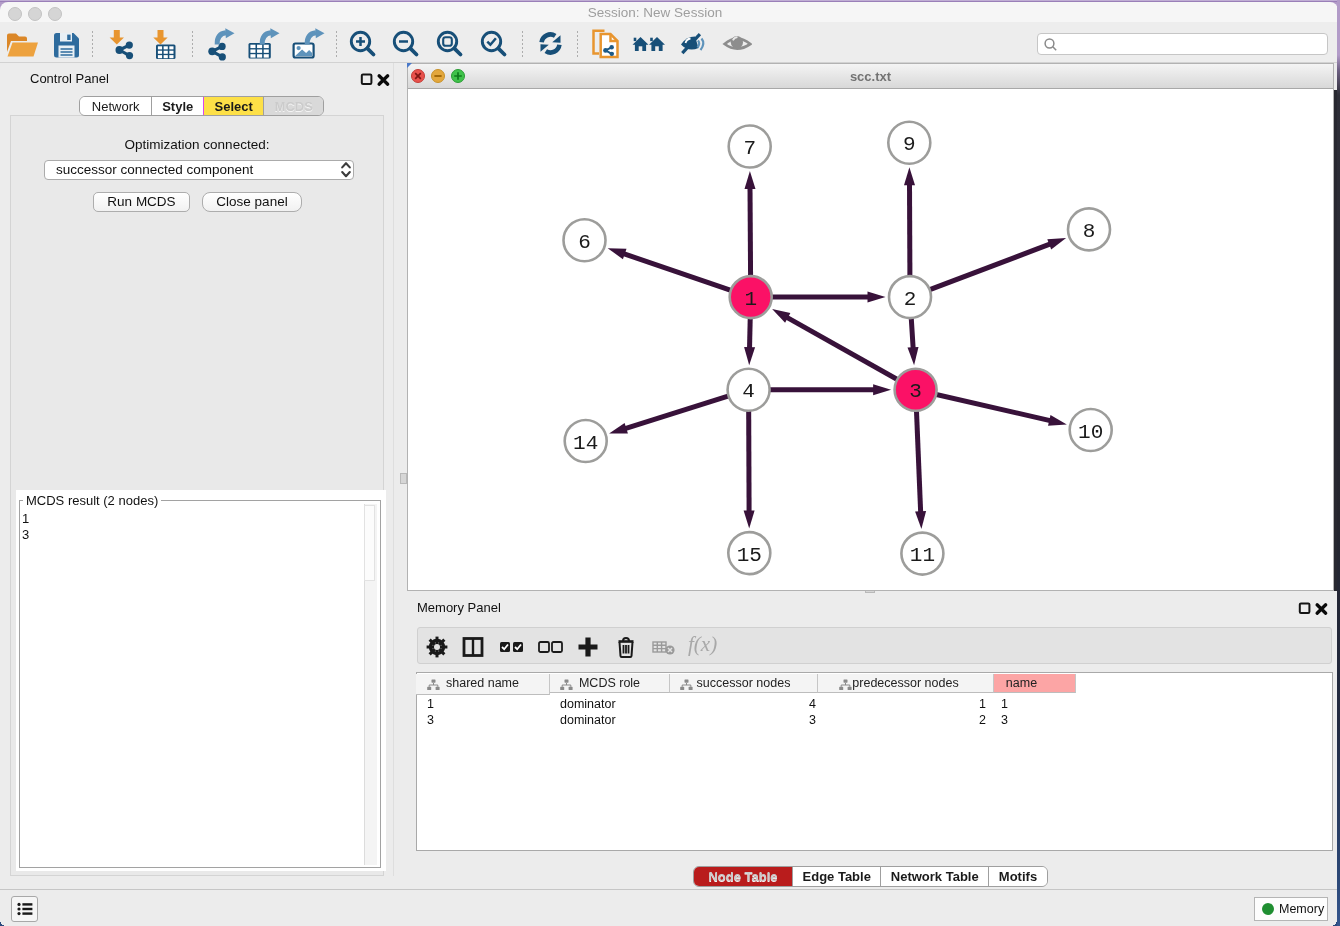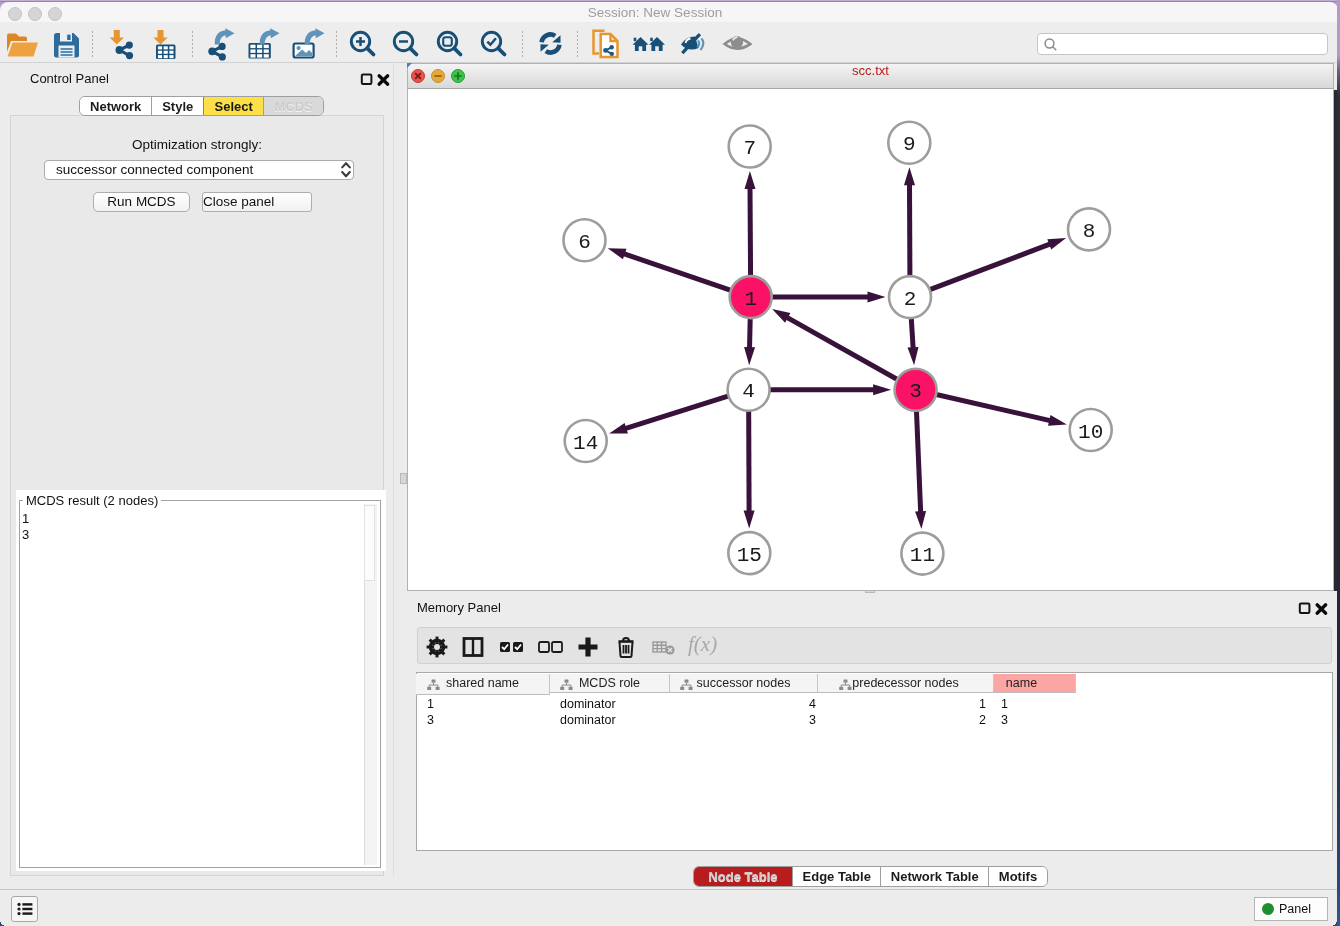--- a/index.html
+++ b/index.html
@@ -185,51 +185,51 @@
     <line x1="9.8" y1="9.8" x2="13.2" y2="13.2" stroke="#8a8a8a" stroke-width="1.5"></line>
   </svg>
 
 <div style="position:absolute;left:30px;top:71px;font-size:13px;color:#111">Control Panel</div>
 <svg width="37" height="14" style="position:absolute;left:354px;top:73px">
     <rect x="7.8" y="1.4" width="9.6" height="9.6" rx="1.2" fill="none" stroke="#141414" stroke-width="2"></rect>
     <path d="M25.1 2.8 L33.7 11.2 M33.7 2.8 L25.1 11.2" stroke="#0a0a0a" stroke-width="3.3" stroke-linecap="round"></path>
   </svg>
 <div style="position:absolute;left:10px;top:115px;width:374px;height:761px;background:#e9e9e9;border:1px solid #d4d4d4;box-sizing:border-box"></div>
 <div style="position:absolute;left:79px;top:96px;width:245px;height:20px;border:1px solid #9f9f9f;border-radius:6px;box-sizing:border-box;overflow:hidden;display:flex">
-    <div style="width:73px;height:100%;box-sizing:border-box;font-size:13px;font-weight:bold;display:flex;align-items:center;justify-content:center;background:#fff;color:#1a1a1a;border-right:1px solid #9f9f9f;">Network</div>
+    <div style="width:73px;height:100%;box-sizing:border-box;font-size:13px;font-weight:normal;display:flex;align-items:center;justify-content:center;background:#fff;color:#1a1a1a;border-right:1px solid #9f9f9f;">Network</div>
     <div style="width:52px;height:100%;box-sizing:border-box;font-size:13px;font-weight:bold;display:flex;align-items:center;justify-content:center;background:#fff;color:#1a1a1a;border-right:1px solid #d946ef;">Style</div>
     <div style="width:61px;height:100%;box-sizing:border-box;font-size:13px;font-weight:bold;display:flex;align-items:center;justify-content:center;background:#fde047;color:#1a1a1a;border-right:1px solid #9f9f9f;">Select</div>
     <div style="width:59px;height:100%;box-sizing:border-box;font-size:13px;font-weight:bold;display:flex;align-items:center;justify-content:center;background:#d9d9d9;color:#cbcbcb;text-shadow:0 1px 0 #f4f4f4;">MCDS</div>
   </div>
-<div style="position:absolute;left:0;top:137px;width:394px;text-align:center;font-size:13.5px;color:#111">Optimization strongly:</div>
+<div style="position:absolute;left:0;top:137px;width:394px;text-align:center;font-size:13.5px;color:#111">Optimization connected:</div>
 <div style="position:absolute;left:44px;top:160px;width:310px;height:20px;background:#fff;border:1px solid #ababab;border-radius:4px;box-sizing:border-box"></div>
 <div style="position:absolute;left:56px;top:162px;font-size:13.5px;color:#111">successor connected component</div>
 <svg width="14" height="18" style="position:absolute;left:339px;top:161px">
     <g stroke="#3c3c3c" stroke-width="2.1" fill="none" stroke-linecap="round" stroke-linejoin="round">
       <path d="M3.2 6.4 L7 2.2 L10.8 6.4"></path>
       <path d="M3.2 11 L7 15.2 L10.8 11"></path>
     </g>
   </svg>
 <div style="position:absolute;left:93px;top:192px;width:97px;height:20px;background:linear-gradient(#fff,#f1f1f1);border:1px solid #adadad;border-radius:5px;box-sizing:border-box;text-align:center;font-size:13.5px;line-height:18px;color:#111">Run MCDS</div>
-<div style="position:absolute;left:202px;top:192px;width:110px;height:20px;background:linear-gradient(#fff,#f1f1f1);border:1px solid #adadad;border-radius:3px;box-sizing:border-box;text-align:left;font-size:13.5px;line-height:18px;color:#111">Close panel</div>
+<div style="position:absolute;left:202px;top:192px;width:100px;height:20px;background:linear-gradient(#fff,#f1f1f1);border:1px solid #adadad;border-radius:8px;box-sizing:border-box;text-align:center;font-size:13.5px;line-height:18px;color:#111">Close panel</div>
 
 <div style="position:absolute;left:16px;top:490px;width:370px;height:381px;background:#fff"></div>
 <div style="position:absolute;left:19px;top:500px;width:362px;height:368px;border:1px solid #a2a2a2;box-sizing:border-box"></div>
 <div style="position:absolute;left:23px;top:493px;background:#fff;padding:0 3px;font-size:13px;color:#111">MCDS result (2 nodes)</div>
 <div style="position:absolute;left:364px;top:504px;width:12px;height:361px;background:#f4f4f4;border-left:1px solid #dcdcdc"></div>
 <div style="position:absolute;left:364px;top:505px;width:11px;height:76px;background:#fcfcfc;border:1px solid #e2e2e2;box-sizing:border-box"></div>
 <div style="position:absolute;left:22px;top:511px;font-size:13px;color:#111;line-height:15.5px">1<br>3</div>
 
 <div style="position:absolute;left:393px;top:63px;width:1px;height:813px;background:#dedede"></div>
 <div style="position:absolute;left:400px;top:473px;width:6.5px;height:11px;background:#d6d6d6;border:1px solid #b9b9b9;box-sizing:border-box"></div>
 <div style="position:absolute;left:865px;top:587px;width:10px;height:6px;background:#d6d6d6;border:1px solid #b9b9b9;box-sizing:border-box"></div>
 
 <div style="position:absolute;left:407px;top:63px;width:927px;height:528px;border:1px solid #b2b2b2;box-sizing:border-box;background:#fff"></div>
 <div style="position:absolute;left:408px;top:64px;width:925px;height:25px;background:linear-gradient(#f4f4f4,#d8d8d8);border-bottom:1px solid #a8a8a8;box-sizing:border-box"></div>
-<div style="position:absolute;left:408px;top:63px;width:925px;text-align:center;font-size:13px;font-weight:normal;color:#b91c1c">scc.txt</div>
+<div style="position:absolute;left:408px;top:69px;width:925px;text-align:center;font-size:13px;font-weight:bold;color:#737373">scc.txt</div>
 <div style="position:absolute;left:411px;top:69px;width:14px;height:14px;border-radius:50%;background:#e8514c;border:1px solid #c33d37;box-sizing:border-box"></div>
 <svg width="14" height="14" style="position:absolute;left:411px;top:69px">
     <path d="M4.2 4.2 L9.8 9.8 M9.8 4.2 L4.2 9.8" stroke="#7e1513" stroke-width="1.7"></path>
   </svg>
 <div style="position:absolute;left:431px;top:69px;width:14px;height:14px;border-radius:50%;background:#e3a73c;border:1px solid #c8922a;box-sizing:border-box"></div>
 <svg width="14" height="14" style="position:absolute;left:431px;top:69px">
     <path d="M3.4 7 H10.6" stroke="#985f00" stroke-width="1.7"></path>
   </svg>
 <div style="position:absolute;left:451px;top:69px;width:14px;height:14px;border-radius:50%;background:#3fc24a;border:1px solid #2a9c35;box-sizing:border-box"></div>
 <svg width="14" height="14" style="position:absolute;left:451px;top:69px">
@@ -411,15 +411,15 @@
       <circle cx="2" cy="2.4" r="1.6"></circle>
       <circle cx="2" cy="7" r="1.6"></circle>
       <circle cx="2" cy="11.6" r="1.6"></circle>
       <rect x="5.4" y="1.2" width="10" height="2.4"></rect>
       <rect x="5.4" y="5.8" width="10" height="2.4"></rect>
       <rect x="5.4" y="10.4" width="10" height="2.4"></rect>
     </g>
   </svg>
 <div style="position:absolute;left:1254px;top:897px;width:74px;height:24px;background:#fdfdfd;border:1px solid #b5b5b5;box-sizing:border-box"></div>
 <div style="position:absolute;left:1262px;top:903px;width:12px;height:12px;border-radius:50%;background:#1f8e31"></div>
-<div style="position:absolute;left:1279px;top:902px;font-size:12.5px;color:#111">Panel</div>
+<div style="position:absolute;left:1279px;top:902px;font-size:12.5px;color:#111">Memory</div>
 <div style="position:absolute;left:0;top:920px;width:6px;height:6px;background:radial-gradient(circle at 6px 0px, transparent 6px, #2b4a7d 6px)"></div>
 <div style="position:absolute;left:1331px;top:920px;width:6px;height:6px;background:radial-gradient(circle at 0px 0px, transparent 6px, #2b4a7d 6px)"></div>
 <div style="position:absolute;left:1337px;top:0;width:3px;height:926px;z-index:50;background:linear-gradient(#b29bc8 0px,#b29bc8 55px,#6f6184 70px,#2e2e38 95px,#25252e 520px,#20283f 720px,#2c4877 880px,#35568e 926px)"></div>
 </body></html>

